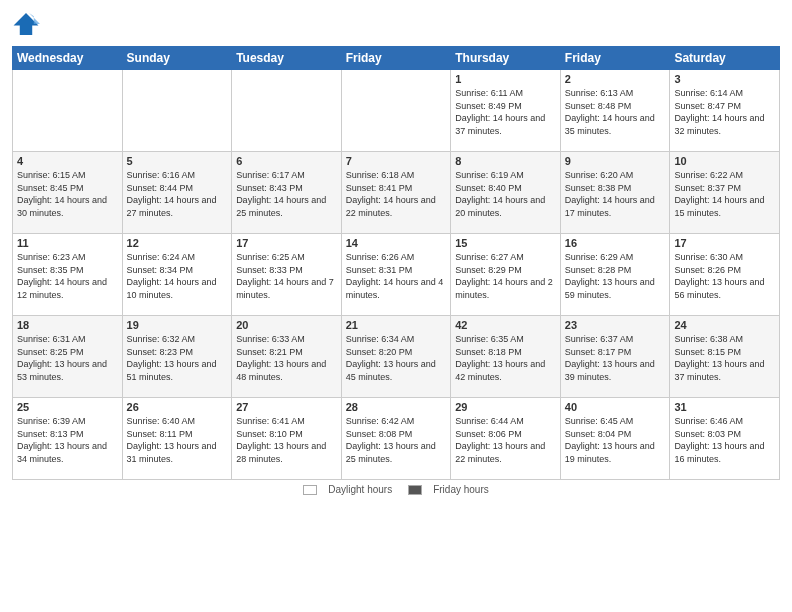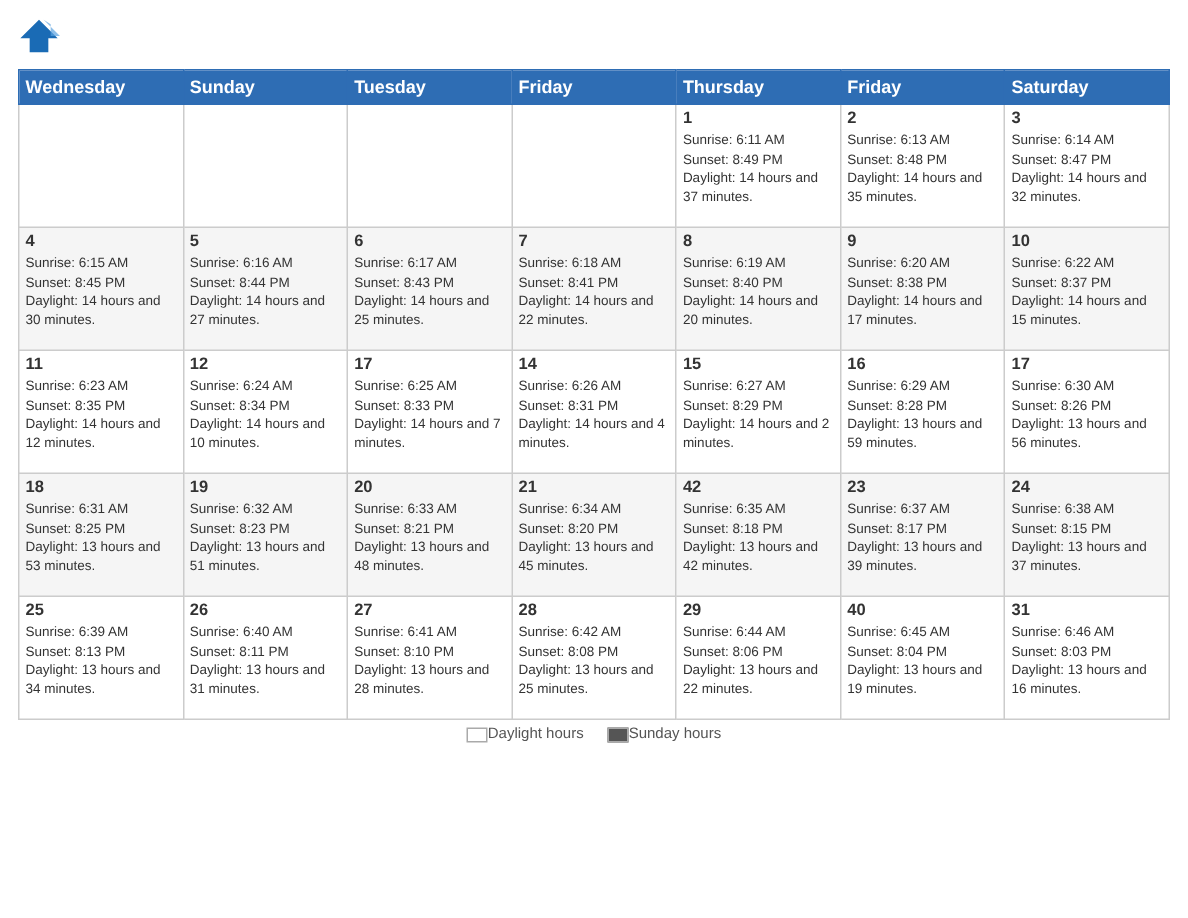--- a/index.html
+++ b/index.html
@@ -98,21 +98,21 @@
       justify-content: center;
       align-items: center;
       margin-top: 4px;
       gap: 16px;
       font-size: 10px;
       color: #555;
     }
     .legend-item {
       display: flex;
       align-items: center;
-      gap: 0;
+      gap: 11px;
     }
     .legend-color {
       width: 14px;
       height: 10px;
       border: 1px solid #aaa;
     }
   </style>
 </head>
 <body>
 
@@ -288,16 +288,16 @@
       </tbody>
   </table>
 
   <div class="footer">
     <div class="legend-item">
       <div class="legend-color" style="background:#fff;"></div>
       <span>Daylight hours</span>
     </div>
     <div class="legend-item">
       <div class="legend-color" style="background:#555;"></div>
-      <span>Sunday hours</span>
+      <span>Friday hours</span>
     </div>
   </div>
 </div>
 
 </body></html>

